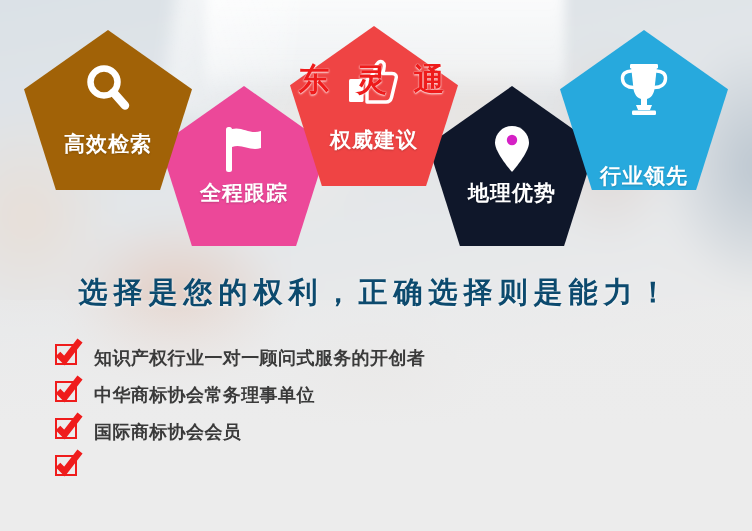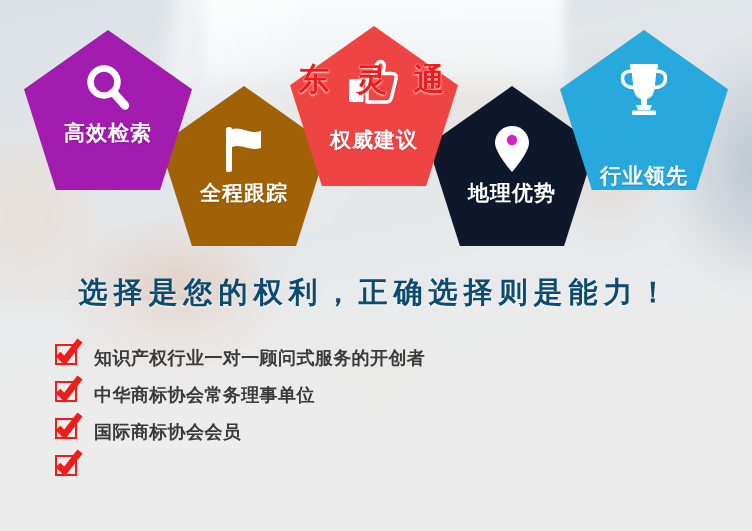--- a/index.html
+++ b/index.html
@@ -54,22 +54,22 @@
   }
 
   
   #pentagons { position:absolute; left:0; top:0; width:752px; height:270px; z-index:3; }
   .pent {
     position:absolute; width:168px; height:160px;
     clip-path:polygon(50% 0%, 100% 37%, 81% 100%, 19% 100%, 0% 37%);
     filter:drop-shadow(0 3px 5px rgba(60,60,70,.30));
     display:flex; flex-direction:column; align-items:center;
   }
-  .pent.p1 { left:24px;  top:30px;  background:#a21caf; z-index:5; }
-  .pent.p2 { left:160px; top:86px;  background:#a16207; z-index:4; }
+  .pent.p1 { left:24px;  top:30px;  background:#a16207; z-index:5;gap:11px; }
+  .pent.p2 { left:160px; top:86px;  background:#ec4899; z-index:4; }
   .pent.p3 { left:290px; top:26px;  background:#ef4444; z-index:5;gap:11px; }
   .pent.p4 { left:428px; top:86px;  background:#0f172a; z-index:4; }
   .pent.p5 { left:560px; top:30px;  background:#27a9dd; z-index:5;gap:43px; }
 
   .pent .ico {
     margin-top:30px; height:58px;
     display:flex; align-items:center; justify-content:center;
   }
   .pent .ico svg { display:block; }
   .pent .plabel {

